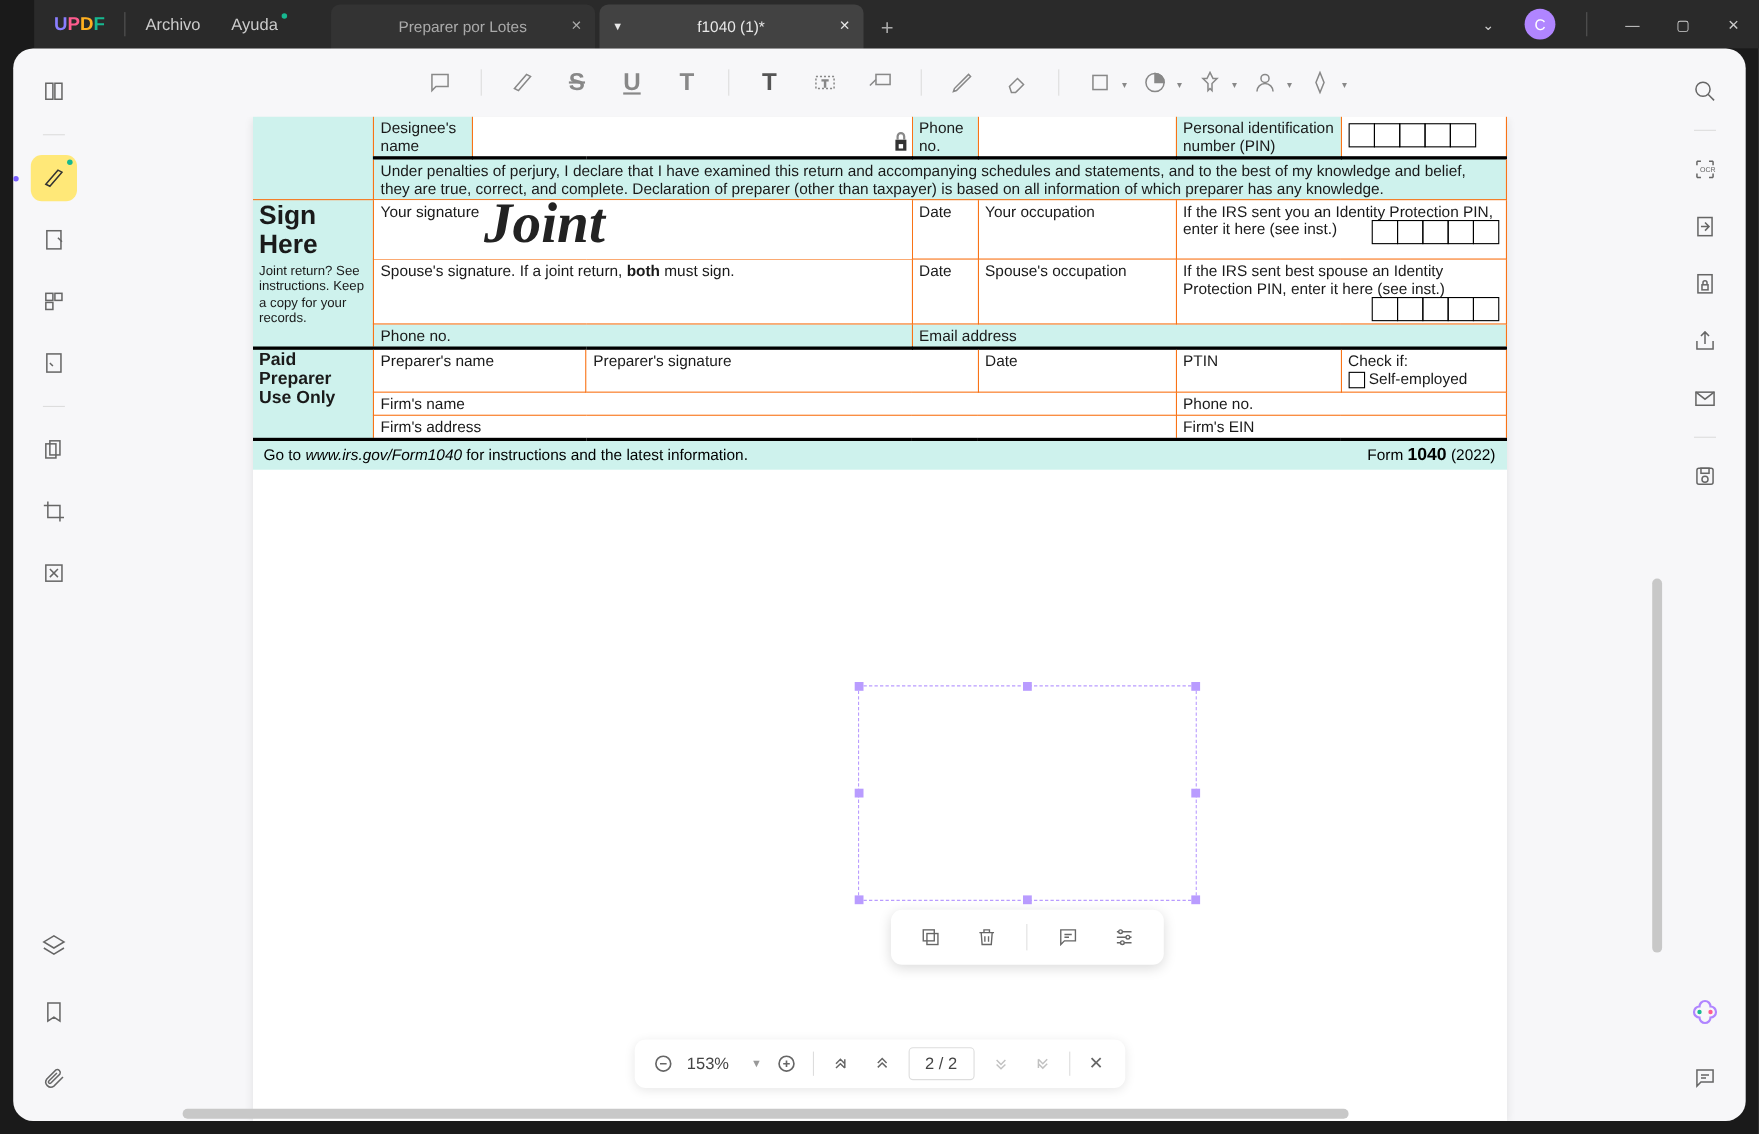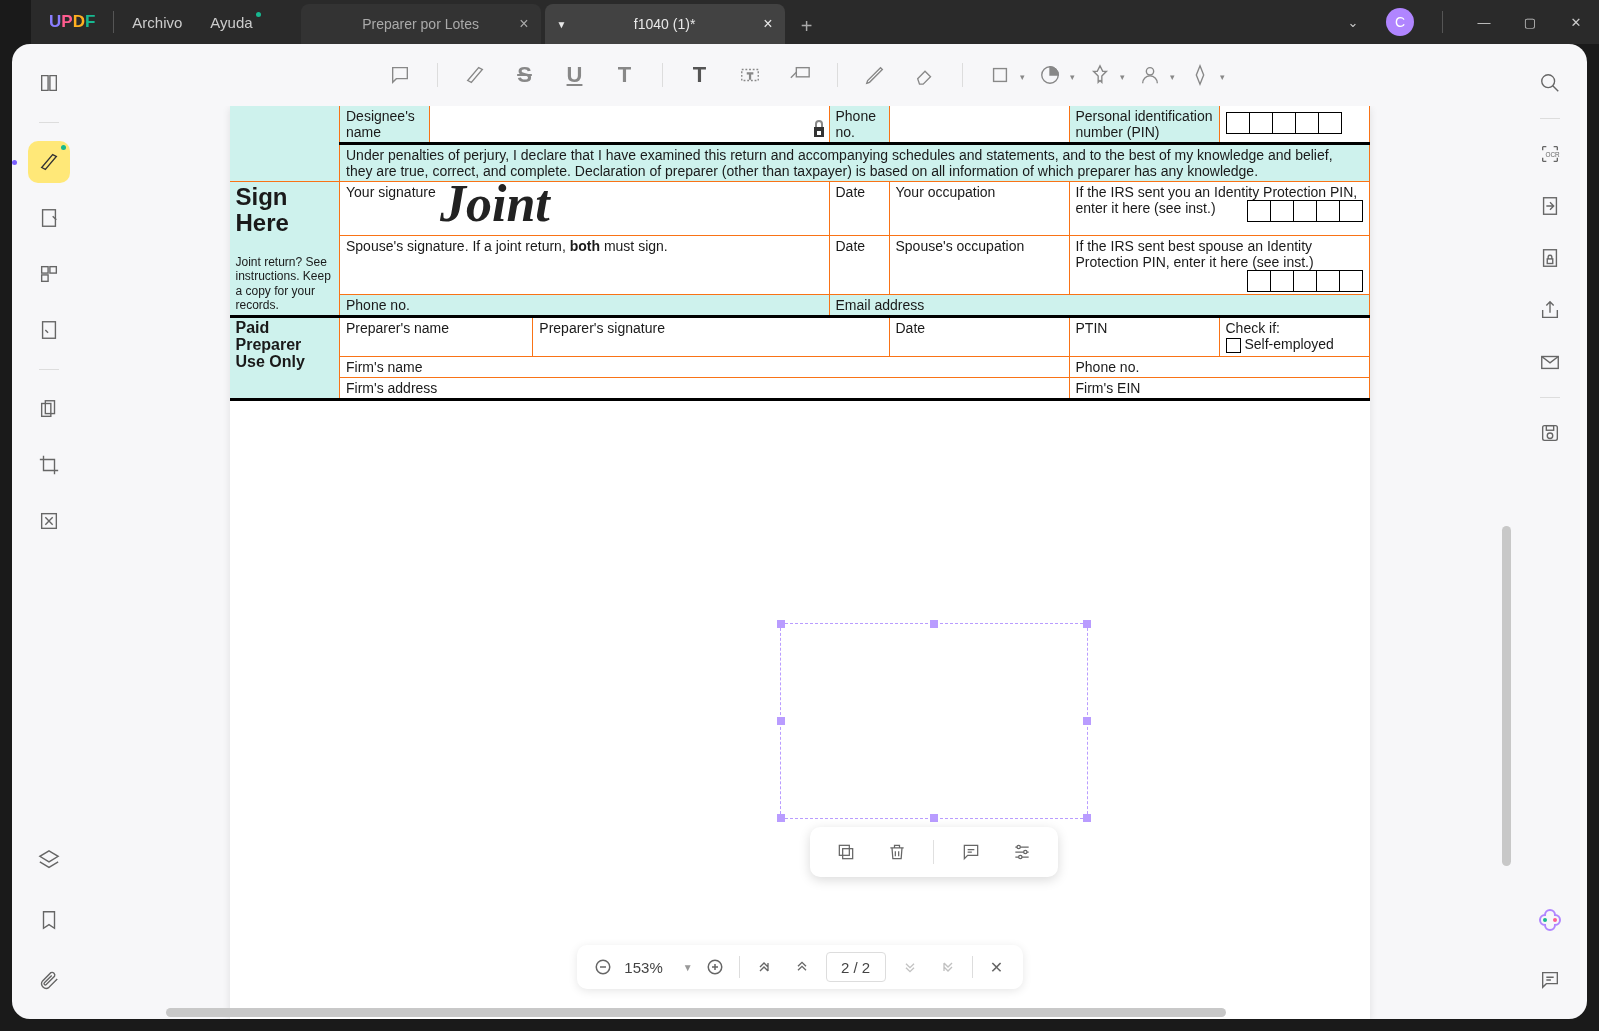--- a/index.html
+++ b/index.html
@@ -296,21 +296,21 @@
                     <div class="pin-box"></div>
                   </div>
             </td>
           </tr>
           <tr>
             <td colspan="7" class="declaration heavy-border-top">Under penalties of perjury, I declare that I have examined this return and accompanying schedules and statements, and to the best of my knowledge and belief, they are true, correct, and complete. Declaration of preparer (other than taxpayer) is based on all information of which preparer has any knowledge.</td>
           </tr>
           <tr>
             <td rowspan="3" style="border-left:none;border-bottom:none;vertical-align:top">
               <div class="section-label">Sign Here</div>
-              <div class="small-text" style="margin-top:18px">Joint return? See instructions. Keep a copy for your records.</div>
+              <div class="small-text" style="margin-top:2px">Joint return? See instructions. Keep a copy for your records.</div>
             </td>
             <td class="white" colspan="3" style="height:54px;vertical-align:top;position:relative">
               <span>Your signature</span>
               <span class="sig" style="position:absolute;left:100px;top:-8px">Joint</span>
             </td>
             <td class="white">Date</td>
             <td class="white">Your occupation</td>
             <td class="white" colspan="2">
               <span>If the IRS sent you an Identity Protection PIN, enter it here (see inst.)</span>
               <div class="pin-boxes" style="float:right">
@@ -359,20 +359,24 @@
           <tr>
             <td class="white" colspan="5">Firm's name</td>
             <td class="white" colspan="2">Phone no.</td>
           </tr>
           <tr>
             <td class="white heavy-border-bottom" colspan="5">Firm's address</td>
             <td class="white heavy-border-bottom" colspan="2">Firm's EIN</td>
           </tr>
         </tbody>
           </table>
+        <div class="footer-row" style="background:#cef2ed">
+          <div><span>Go to </span><i>www.irs.gov/Form1040</i><span> for instructions and the latest information.</span></div>
+          <div><span>Form </span><b class="fs16">1040</b><span> (2022)</span></div>
+        </div>
       </div>
 
       <div class="selection">
         <div class="sel-handle tl"></div>
         <div class="sel-handle tm"></div>
         <div class="sel-handle tr"></div>
         <div class="sel-handle ml"></div>
         <div class="sel-handle mr"></div>
         <div class="sel-handle bl"></div>
         <div class="sel-handle bm"></div>

